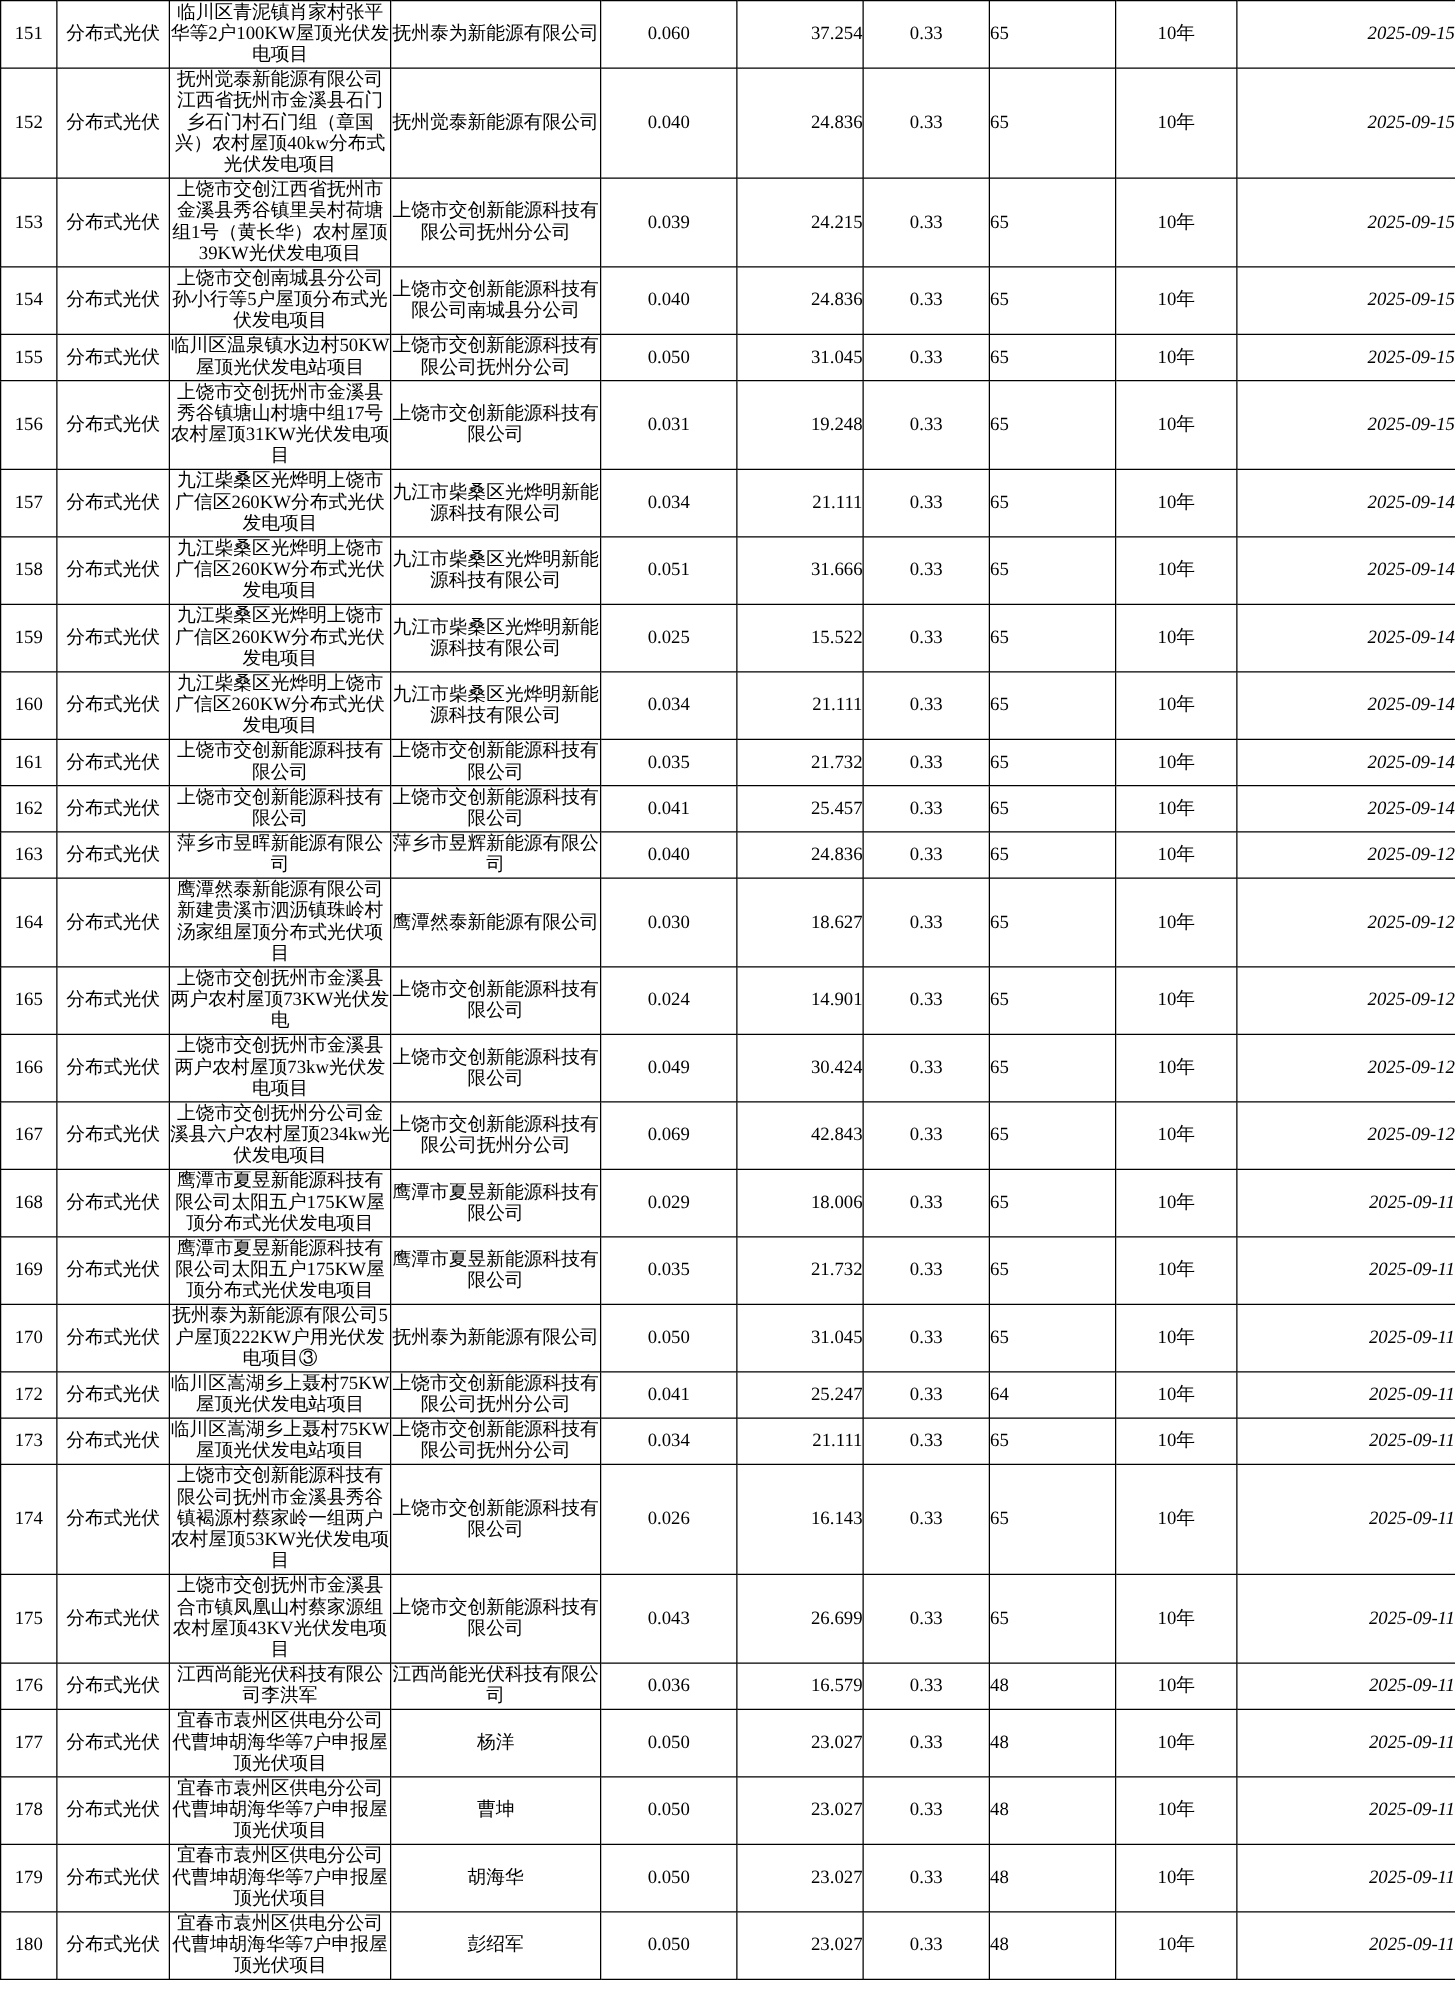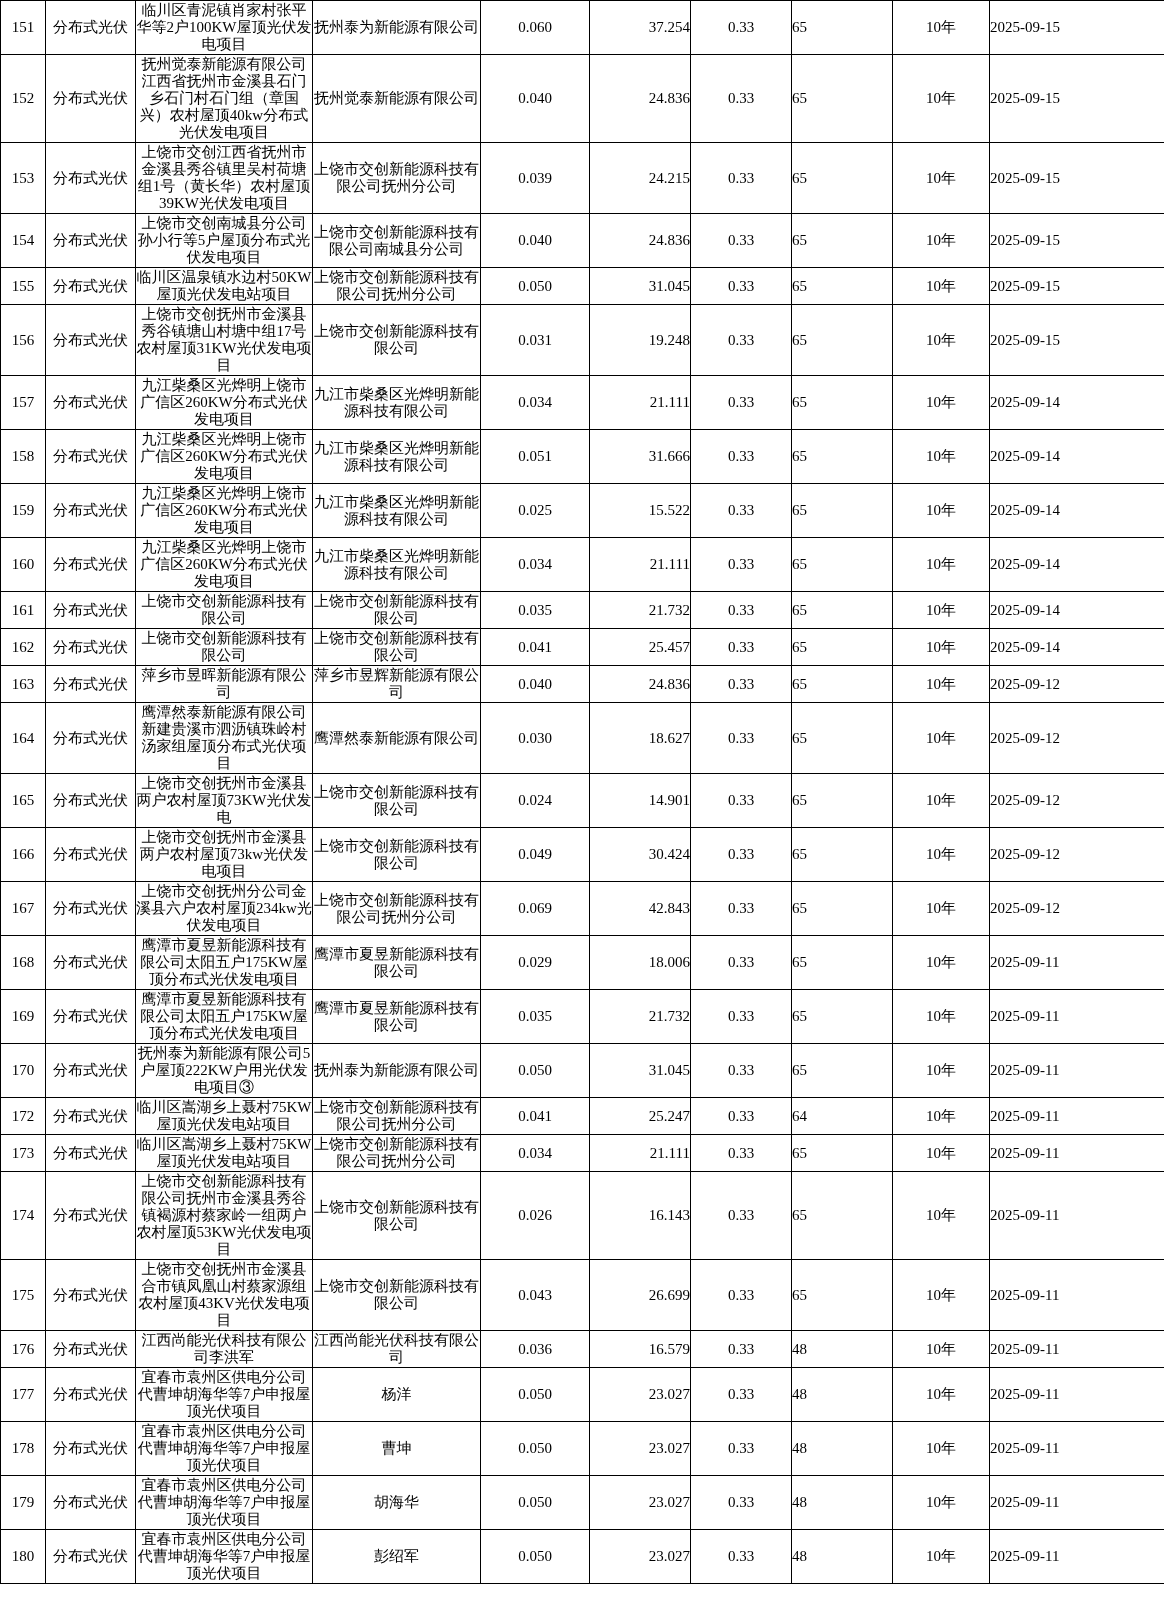--- a/index.html
+++ b/index.html
@@ -23,21 +23,21 @@
   }
   td.c-index{text-align:center;}
   td.c-type{text-align:center;margin-top:10px;}
   td.c-project{text-align:center;padding-left:2px;padding-right:2px;}
   td.c-company{text-align:center;padding-left:2px;padding-right:2px;}
   td.c-value1{text-align:center;}
   td.c-value2{text-align:right;padding-right:2px;margin-top:23px;}
   td.c-value3{text-align:center;}
   td.c-value4{text-align:left;}
   td.c-term{text-align:center;margin-left:36px;}
-  td.c-date{text-align:left;}
+  td.c-date{text-align:right;font-style:italic;}
 </style>
 </head>
 <body>
 
 <div class="page">
   <table class="grid">
     <colgroup>
       <col style="width:45px">
       <col style="width:90px">
       <col style="width:177px">

